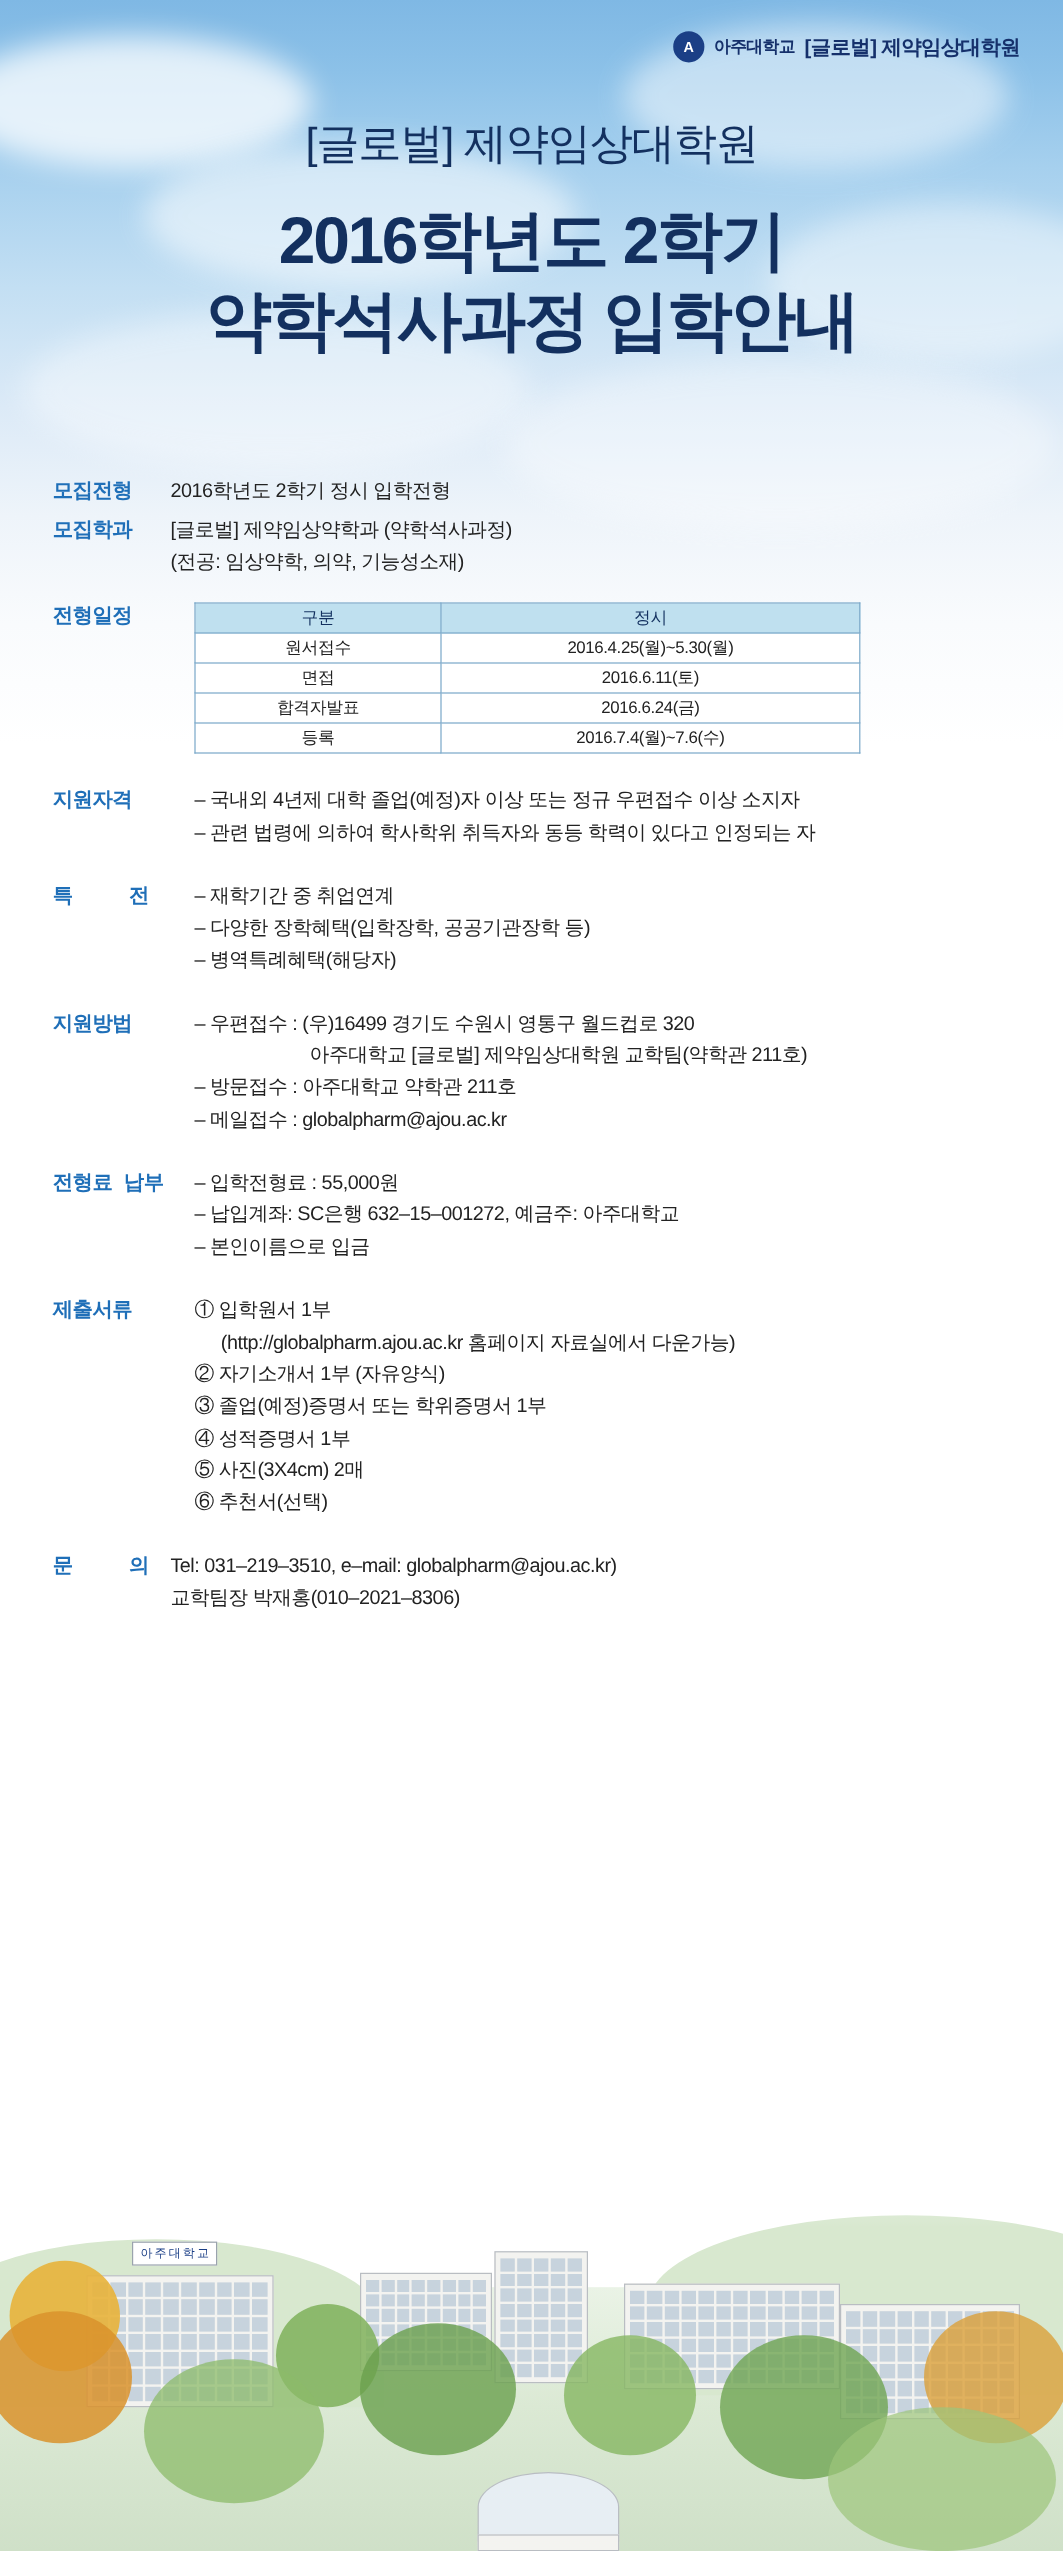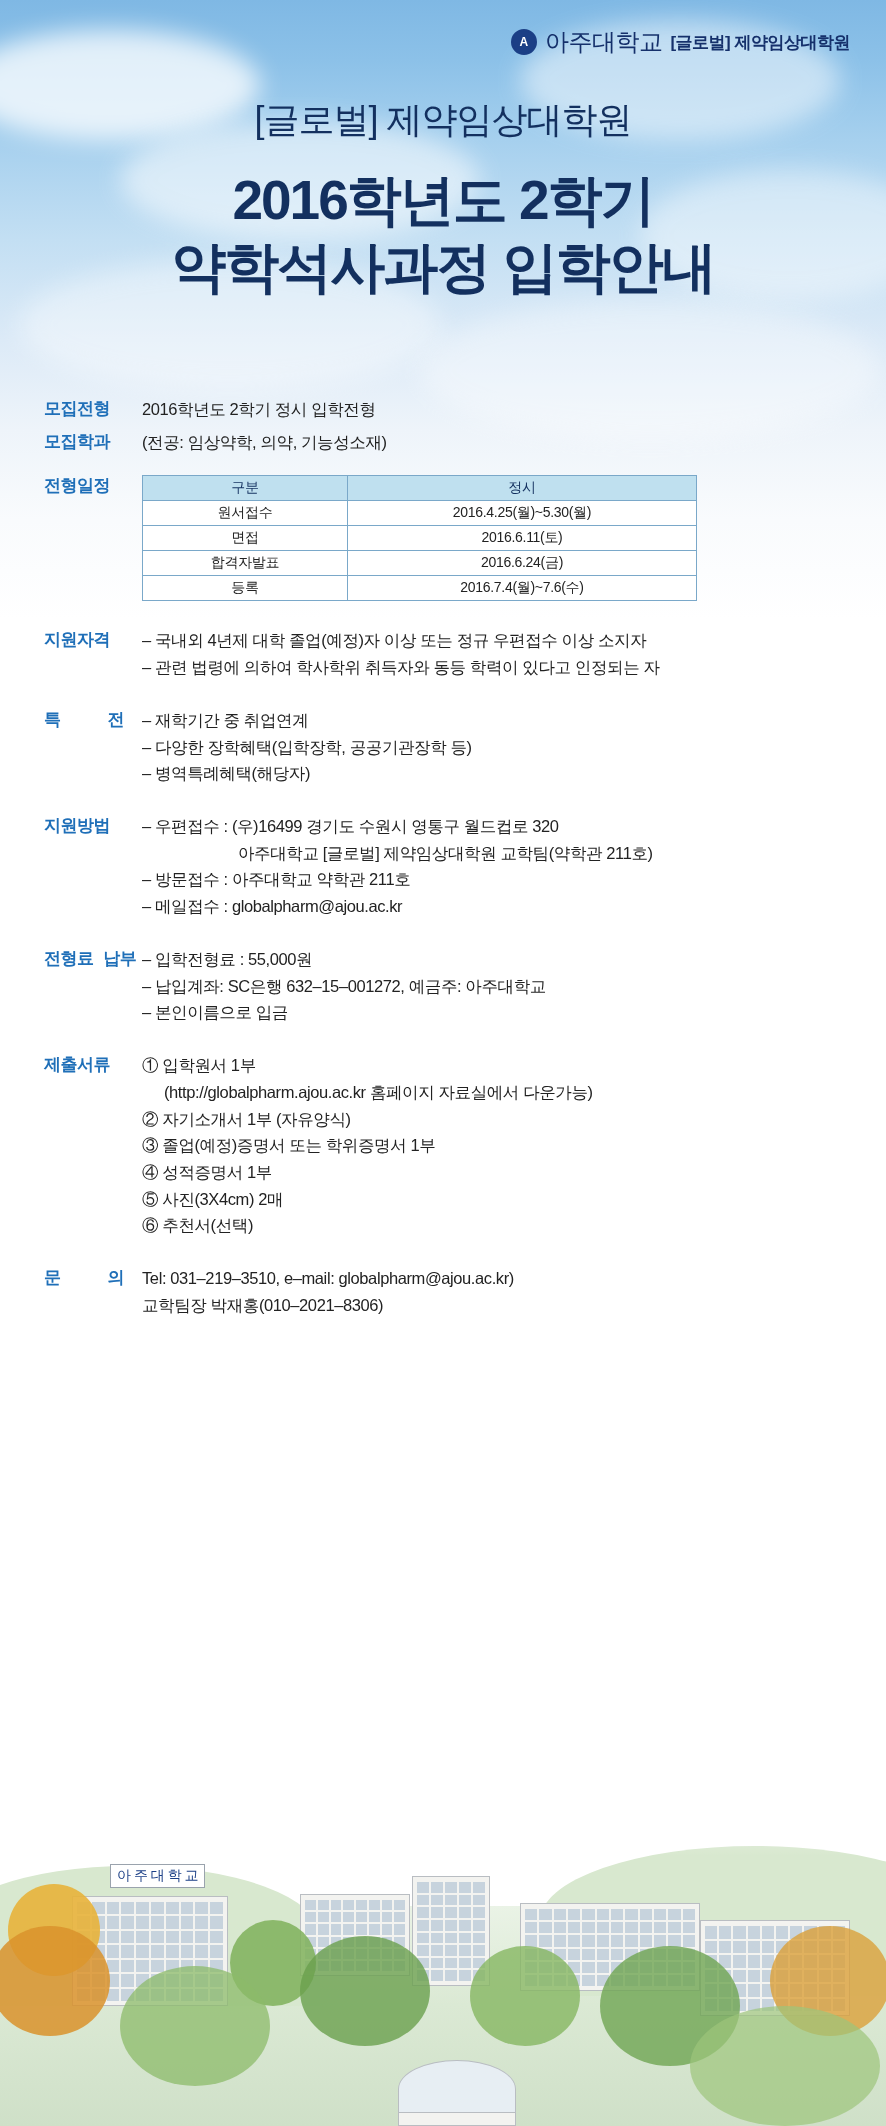--- a/index.html
+++ b/index.html
@@ -58,22 +58,22 @@
     width: 26px; height: 26px;
     border-radius: 50%;
     border: 2px solid #1b3f86;
     background: #1b3f86;
     color: #ffffff;
     display: flex; align-items: center; justify-content: center;
     font-size: 12px; font-weight: bold;
     line-height: 1;
   }
   .logo-text-main {
-    font-size: 24px;
-    font-weight: normal;
+    font-size: 14px;
+    font-weight: bold;
     color: #15306b;
     letter-spacing: -0.5px;
   }
   .logo-text-sub {
     font-size: 17px;
     font-weight: bold;
     color: #15306b;
     letter-spacing: -0.5px;
   }
 
@@ -105,21 +105,21 @@
     top: 396px;
     left: 44px;
     width: 800px;
     z-index: 4;
   }
   .row {
     display: flex;
     align-items: flex-start;
     margin-bottom: 6px;
   }
-  .row.gap-lg { margin-bottom: 26px; }
+  .row.gap-lg { margin-bottom: 26px; gap: 20px; }
   .row.gap-md { margin-bottom: 18px; }
   .label {
     width: 98px;
     flex: 0 0 98px;
     color: #1f6fb8;
     font-size: 17px;
     font-weight: bold;
     letter-spacing: -0.5px;
     padding-top: 1px;
     font-family: Liberation Mono, monospace;
@@ -202,21 +202,21 @@
   }
   .bldg .win-grid i {
     background: #c7d3dd;
     display: block;
   }
   .bldg-label {
     position: absolute;
     background: #ffffff;
     border: 1px solid #9aa3ad;
     color: #1b3f86;
-    font-size: 14px;
+    font-size: 10px;
     padding: 2px 6px;
     letter-spacing: -0.5px;
     white-space: nowrap;
   }
   .dome {
     position: absolute;
     border-radius: 50% 50% 0 0;
     background: #e7eef3;
     border: 1px solid #b9bdc2;
   }
@@ -252,20 +252,21 @@
   <div class="content">
 
     <div class="row">
       <div class="label">모집전형</div>
       <div class="value">2016학년도 2학기 정시 입학전형</div>
     </div>
 
     <div class="row gap-md">
       <div class="label">모집학과</div>
       <div class="value">
+        <span class="ln">[글로벌] 제약임상약학과 (약학석사과정)</span>
         <span class="ln">(전공: 임상약학, 의약, 기능성소재)</span>
       </div>
     </div>
 
     <div class="row gap-lg">
       <div class="label">전형일정</div>
       <div class="sched-wrap">
         <table class="sched">
           <thead>
             <tr>

